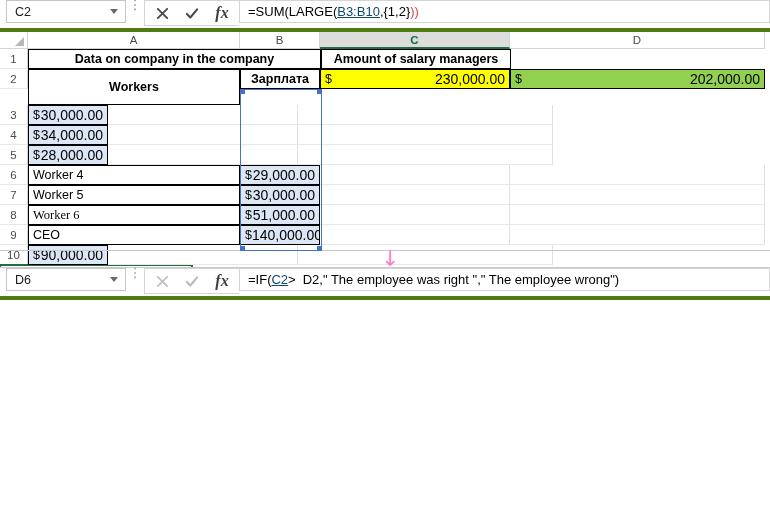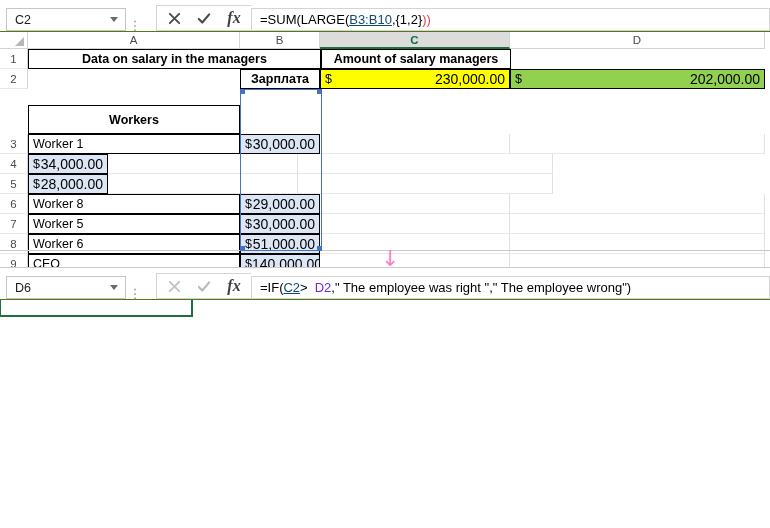--- a/index.html
+++ b/index.html
@@ -10,23 +10,23 @@
     font-family: "Liberation Sans", sans-serif;
     overflow: hidden;
   }
   .app { position: relative; width: 770px; height: 528px; background:#fff; }
 
   
   .fbar {
     position: relative;
     height: 32px;
     background: #ffffff;
-    border-bottom: 1px solid #4d7c0f;
+    border-bottom: 4px solid #4d7c0f;
     display: flex;
-    align-items: flex-end;
+    align-items: flex-start;
     padding: 0 0 0 6px;
   }
   .namebox {
     width: 120px; height: 23px;
     border: 1px solid #c6c6c6;
     background: #fff;
     display: flex; align-items: center;
     padding: 0 4px 0 8px;
     font-size: 12.5px; color: #1a1a1a;
     position: relative;
@@ -45,21 +45,20 @@
     line-height: 10px;
   }
   .vdots span { display:block; }
   .fbtn-grp {
     display: flex; align-items: center;
     height: 23px;
     border: 1px solid #d4d4d4;
     border-right: none;
     background: #fff;
     padding: 12px 2px;
-    margin-left: 12px;
   }
   .fbtn {
     width: 30px; height: 21px;
     display: flex; align-items: center; justify-content: center;
   }
   .fx-italic {
     font-family: "Liberation Serif", serif;
     font-style: italic; font-size: 16px; font-weight: 600;
     color: #3f3f3f;
   }
@@ -69,21 +68,21 @@
     border: 1px solid #d4d4d4;
     background: #fff;
     display: flex; align-items: center;
     padding: 0 6px 0 8px;
     font-size: 13px;
     color: #000;
     white-space: nowrap;
     overflow: hidden;
   }
   .ref-blue { color: #0c4a6e; text-decoration: underline; }
-  .ref-red  { color: #6d28d9; padding-left: 7px; }
+  .ref-red  { color: #000000; padding-left: 7px; }
   .par-red  { color: #d04a52; }
 
   
   .sheet { position: relative; background:#fff; }
   .hdrrow {
     display: flex; height: 17px;
     background: #ffffff;
   }
   .corner {
     width: 28px; height: 17px;
@@ -212,52 +211,49 @@
       <div class="hdrrow">
         <div class="corner"></div>
         <div class="colh" style="width: 212px;">A</div>
         <div class="colh" style="width: 80px;">B</div>
         <div class="colh sel" style="width: 190px;">C</div>
         <div class="colh" style="width: 255px;">D</div>
       </div>
       <div class="gridrow">
         <div class="rowh" style="height: 20px;">1</div>
         <div class="cell c-center bold bordered" style="width: 293px; height: 20px;">
-          <span>Data on salary in the managers</span>
+          <span>Data on company in the company</span>
         </div>
         <div class="cell c-center bold bordered" style="width: 190px; height: 20px;">
           <span>Amount of salary managers</span>
         </div>
       </div>
       <div class="gridrow">
         <div class="rowh" style="height: 20px;">2</div>
-        <div class="cell c-center bold bordered" style="width: 212px; height: 29px; margin-top: 36px;">
+        <div class="cell c-center bold bordered" style="width: 212px; height: 36px;">
           <span>Workers</span>
         </div>
         <div class="cell c-center bold bordered" style="width: 80px; height: 20px;">
           <span>Зарплата</span>
         </div>
         <div class="cell bordered fill-yellow" style="width: 190px; height: 20px;">
           <div class="money">
             <span class="sym">$</span>
             <span class="val">230,000.00</span>
           </div>
         </div>
         <div class="cell bordered fill-green" style="width: 255px; height: 20px;">
           <div class="money">
             <span class="sym">$</span>
             <span class="val">202,000.00</span>
           </div>
         </div>
       </div>
       <div class="gridrow">
         <div class="rowh" style="height: 20px;">3</div>
-        <div class="cell c-left bordered" style="width: 212px; height: 20px;">
-          <span>Worker 1</span>
-        </div>
         <div class="cell bordered fill-selrange" style="width: 80px; height: 20px;">
           <div class="money">
             <span class="sym">$</span>
             <span class="val">30,000.00</span>
           </div>
         </div>
         <div class="cell " style="width: 190px; height: 20px;"></div>
         <div class="cell " style="width: 255px; height: 20px;"></div>
       </div>
       <div class="gridrow">
@@ -278,21 +274,21 @@
             <span class="sym">$</span>
             <span class="val">28,000.00</span>
           </div>
         </div>
         <div class="cell " style="width: 190px; height: 20px;"></div>
         <div class="cell " style="width: 255px; height: 20px;"></div>
       </div>
       <div class="gridrow">
         <div class="rowh" style="height: 20px;">6</div>
         <div class="cell c-left bordered" style="width: 212px; height: 20px;">
-          <span>Worker 8</span>
+          <span>Worker 4</span>
         </div>
         <div class="cell bordered fill-selrange" style="width: 80px; height: 20px;">
           <div class="money">
             <span class="sym">$</span>
             <span class="val">29,000.00</span>
           </div>
         </div>
         <div class="cell " style="width: 190px; height: 20px;"></div>
         <div class="cell " style="width: 255px; height: 20px;"></div>
       </div>
@@ -305,21 +301,21 @@
           <div class="money">
             <span class="sym">$</span>
             <span class="val">30,000.00</span>
           </div>
         </div>
         <div class="cell " style="width: 190px; height: 20px;"></div>
         <div class="cell " style="width: 255px; height: 20px;"></div>
       </div>
       <div class="gridrow">
         <div class="rowh" style="height: 20px;">8</div>
-        <div class="cell c-left bordered" style="width: 212px; height: 20px;">
+        <div class="cell c-left bordered" style="width: 212px; height: 20px; font-family: Liberation Serif, serif;">
           <span>Worker 6</span>
         </div>
         <div class="cell bordered fill-selrange" style="width: 80px; height: 20px;">
           <div class="money">
             <span class="sym">$</span>
             <span class="val">51,000.00</span>
           </div>
         </div>
         <div class="cell " style="width: 190px; height: 20px;"></div>
         <div class="cell " style="width: 255px; height: 20px;"></div>

